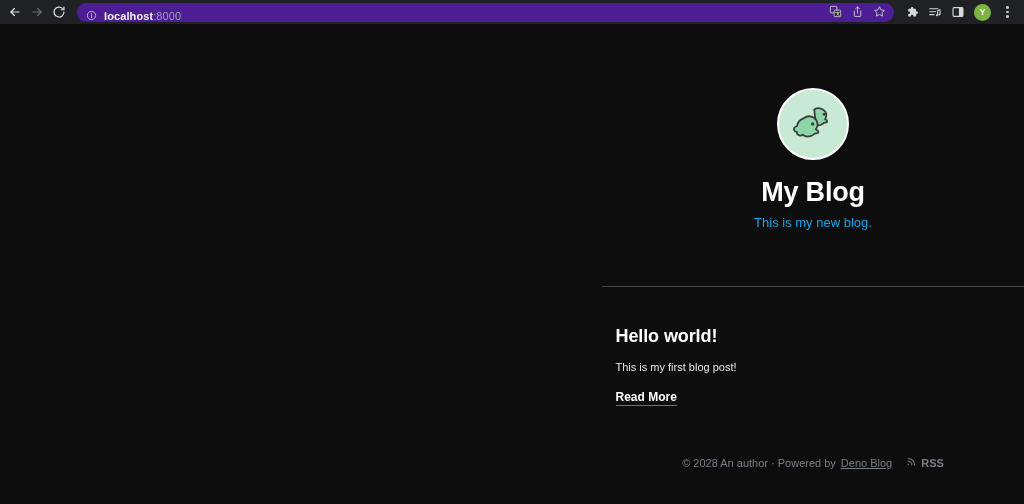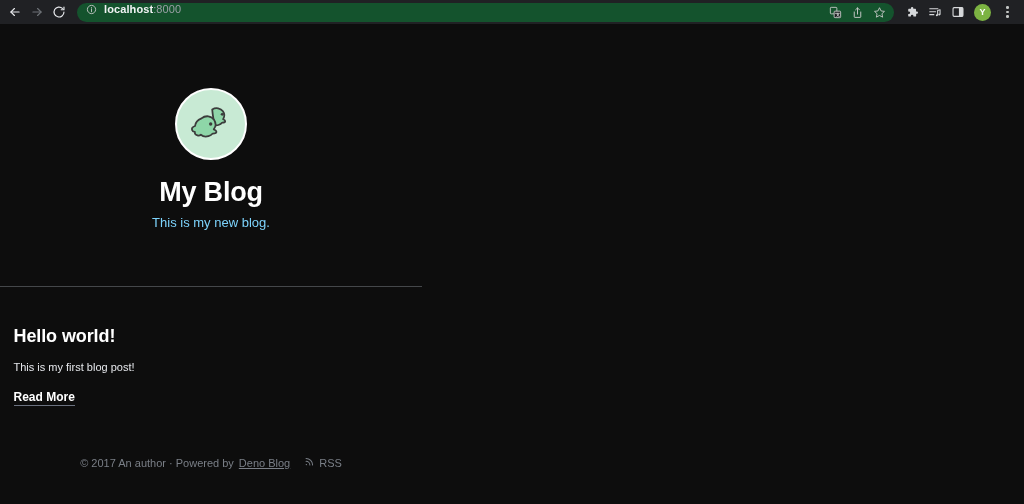--- a/index.html
+++ b/index.html
@@ -22,26 +22,26 @@
   }
   .nav-btn {
     width: 22px; height: 20px;
     display: flex; align-items: center; justify-content: center;
     flex: 0 0 auto;
   }
   .nav-btn svg { display: block; }
   .omnibox {
     flex: 1 1 auto;
     height: 19px;
-    background: #14532d;
+    background: #4c1d95;
     border-radius: 10px;
     margin-left: 7px;
     margin-right: 7px;
     display: flex;
-    align-items: flex-start;
+    align-items: flex-end;
     padding: 0 4px 0 8px;
     min-width: 0;
   }
   .site-info-icon {
     width: 13px; height: 13px;
     flex: 0 0 auto;
     display: flex; align-items: center; justify-content: center;
   }
   .url-text {
     flex: 1 1 auto;
@@ -74,21 +74,21 @@
   .menu-dots { display: flex; flex-direction: column; gap: 2px; align-items: center; }
   .menu-dots i { width: 2.5px; height: 2.5px; border-radius: 50%; background: #c4c7c5; display: block; }
 
   
   .page {
     height: 480px;
     background: #0d0d0d;
     overflow: hidden;
     display: flex;
     flex-direction: column;
-    align-items: flex-start;
+    align-items: flex-end;
   }
   .content {
     width: 422px;
     display: flex;
     flex-direction: column;
     align-items: center;
   }
   .blog-header {
     display: flex;
     flex-direction: column;
@@ -105,21 +105,21 @@
   }
   .blog-title {
     font-size: 27px;
     font-weight: bold;
     color: #ffffff;
     margin-top: 17px;
     letter-spacing: -0.2px;
   }
   .blog-tagline {
     font-size: 13px;
-    color: #7dd3fc;
+    color: #0ea5e9;
     margin-top: 7px;
   }
   .divider {
     width: 422px;
     height: 1px;
     background: #44474a;
     margin-top: 56px;
   }
   .posts { width: 422px; margin-top: 39px; margin-left: 27px; }
   .post-title {
@@ -161,20 +161,21 @@
   .footer-link {
     color: #7a7f87;
   }
   .footer-rss {
     display: flex;
     align-items: center;
     gap: 4px;
     margin-left: 9px;
     color: #7a7f87;
     text-decoration: none;
+    font-weight: bold;
   }
 </style>
 </head>
 <body>
 
 <div class="browser-toolbar">
 
   <div class="nav-btn">
     <span>
       <svg width="14" height="14" viewBox="0 0 24 24" fill="none" stroke="#e8eaed" stroke-width="2" stroke-linecap="round" stroke-linejoin="round">
@@ -292,21 +293,21 @@
 
     <div class="posts">
       <div>
         <div class="post-title">Hello world!</div>
         <div class="post-snippet">This is my first blog post!</div>
         <a class="read-more" href="#">Read More</a>
       </div>
     </div>
 
     <div class="footer">
-      <span>© 2017 An author · Powered by</span>
+      <span>© 2028 An author · Powered by</span>
       <a class="footer-link" href="#">Deno Blog</a>
       <a class="footer-rss" href="#">
         <span>
           <svg width="11" height="11" viewBox="0 0 24 24" fill="none" stroke="#7a7f87" stroke-width="2.2" stroke-linecap="round">
             <path d="M4.5 11.2a8.3 8.3 0 0 1 8.3 8.3"></path>
             <path d="M4.5 5.2a14.3 14.3 0 0 1 14.3 14.3"></path>
             <circle cx="5.2" cy="18.8" r="1.6" fill="#7a7f87" stroke="none"></circle>
           </svg>
         </span>
         <span>RSS</span>

